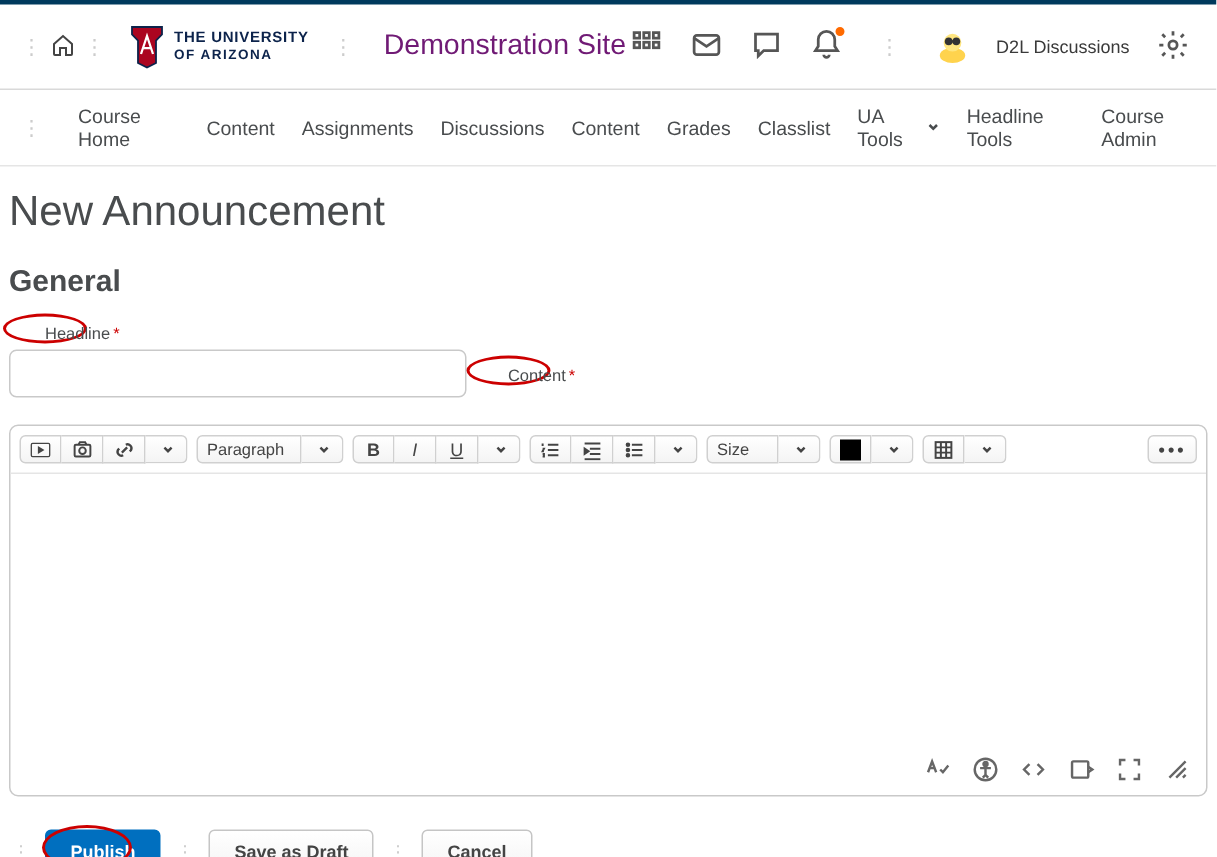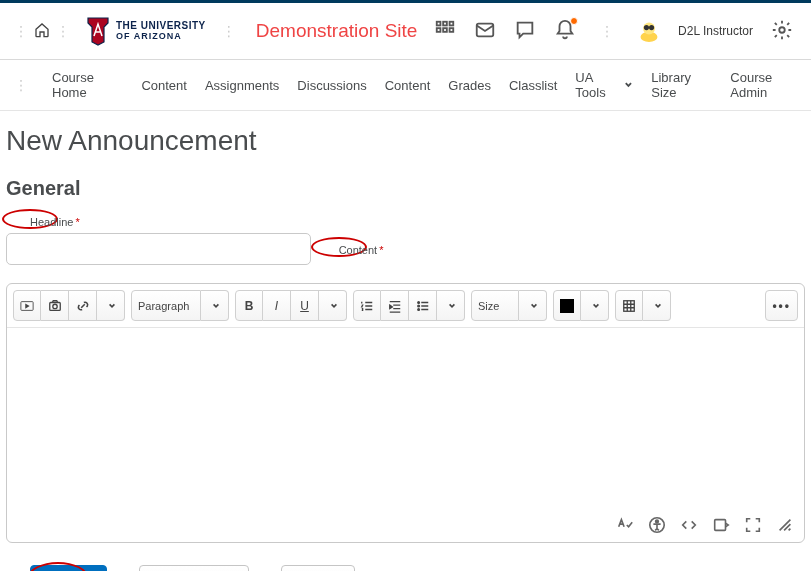--- a/index.html
+++ b/index.html
@@ -5,21 +5,21 @@
 * { box-sizing: border-box; margin: 0; padding: 0; }
 body { font-family: -apple-system, BlinkMacSystemFont, "Segoe UI", Arial, sans-serif; font-size: 13px; color: #333; background: #fff; width: 811px; }
 .topbar { display: flex; align-items: center; height: 60px; border-top: 3px solid #003a5d; border-bottom: 1px solid #d9d9d9; padding: 0 8px; }
 .vdots { color: #ccc; font-size: 14px; padding: 0 6px; user-select: none; }
 .home-ic { width: 16px; height: 16px; color: #444; }
 .logo { display: flex; align-items: center; gap: 6px; margin: 0 10px; }
 .logo-a { width: 24px; height: 30px; fill: #ab0520; stroke: #0c234b; stroke-width: 1.2; }
 .logo-text { display: flex; flex-direction: column; color: #0c234b; font-weight: 600; line-height: 1.05; }
 .logo-text .l1 { font-size: 10px; letter-spacing: 0.5px; }
 .logo-text .l2 { font-size: 9px; letter-spacing: 1px; }
-.site-name { color: #ef4444; font-size: 19px; margin-left: 14px; }
+.site-name { color: #701a75; font-size: 19px; margin-left: 14px; }
 .spacer { flex: 1; }
 .topicons { display: flex; align-items: center; gap: 18px; margin-right: 10px; }
 .topicons svg { width: 22px; height: 22px; color: #565656; }
 .notif-wrap { position: relative; }
 .notif-dot { position: absolute; top: -2px; right: -2px; width: 8px; height: 8px; background: #ff6a00; border-radius: 50%; border: 1px solid #fff; }
 .avatar { width: 26px; height: 26px; }
 .username { font-size: 12px; color: #3a3a3a; }
 .gear { width: 20px; height: 20px; color: #565656; }
 .coursenav { display: flex; align-items: center; gap: 18px; padding: 10px 8px; border-bottom: 1px solid #e5e5e5; }
 .coursenav a { color: #494c4e; font-size: 13px; text-decoration: none; }
@@ -32,21 +32,21 @@
 .req { color: #c00; }
 .highlight-oval { position: absolute; border: 2px solid #c00; border-radius: 50%; pointer-events: none; }
 .hl-headline { width: 56px; height: 20px; left: -4px; top: -5px; }
 .hl-content { width: 56px; height: 20px; left: -4px; top: -5px; }
 .hl-publish { width: 60px; height: 30px; left: -2px; top: -3px; }
 .label-wrap { position: relative; display: inline-block; margin-bottom: 4px; }
 .text-input { width: 305px; height: 32px; border: 1px solid #c9c9c9; border-radius: 5px; padding: 0 8px; font-size: 13px; margin-bottom: 18px; }
 .editor { border: 1px solid #c9c9c9; border-radius: 6px; }
 .toolbar { display: flex; align-items: center; gap: 6px; padding: 6px; border-bottom: 1px solid #e5e5e5; flex-wrap: nowrap; }
 .tgrp { display: flex; }
-.tbtn { height: 31px; min-width: 28px; border: 1px solid #d0d0d0; background: linear-gradient(#fff,#f4f4f4); display: flex; align-items: center; justify-content: center; padding: 0 6px; font-size: 12px; color: #444; cursor: pointer; }
+.tbtn { height: 19px; min-width: 28px; border: 1px solid #d0d0d0; background: linear-gradient(#fff,#f4f4f4); display: flex; align-items: center; justify-content: center; padding: 0 6px; font-size: 12px; color: #444; cursor: pointer; }
 .tgrp .tbtn:first-child { border-radius: 4px 0 0 4px; }
 .tgrp .tbtn:last-child { border-radius: 0 4px 4px 0; }
 .tgrp .tbtn:not(:first-child) { border-left: none; }
 .tbtn.single { border-radius: 4px; }
 .tbtn svg { width: 14px; height: 14px; }
 .tbtn .chev { width: 8px; height: 8px; margin-left: 2px; }
 .tbtn.wide { min-width: 70px; justify-content: space-between; font-size: 11px; }
 .tbtn.med { min-width: 48px; justify-content: space-between; font-size: 11px; }
 .color-sw { width: 14px; height: 14px; background: #000; }
 .editor-body { height: 180px; padding: 8px; }
@@ -107,21 +107,21 @@
       <span class="notif-dot"></span>
     </a>
     <span class="vdots">⋮</span>
     <svg class="avatar" viewBox="0 0 26 26">
         <ellipse cx="13" cy="20" rx="10" ry="6" fill="#ffd34d"></ellipse>
         <circle cx="13" cy="10" r="7" fill="#ffe680"></circle>
         <circle cx="10" cy="9" r="3" fill="#333"></circle>
         <circle cx="16" cy="9" r="3" fill="#333"></circle>
         <rect x="7" y="8" width="12" height="2" fill="#333"></rect>
       </svg>
-    <span class="username">D2L Instructor</span>
+    <span class="username">D2L Discussions</span>
     <a href="#"><svg class="gear" viewBox="0 0 24 24" fill="none" stroke="currentColor" stroke-width="2">
           <circle cx="12" cy="12" r="3"></circle>
           <path d="M12 2v3M12 19v3M4.2 4.2l2.1 2.1M17.7 17.7l2.1 2.1M2 12h3M19 12h3M4.2 19.8l2.1-2.1M17.7 6.3l2.1-2.1"></path>
         </svg></a>
   </div>
 </div>
 
 <div class="coursenav">
   <span class="vdots">⋮</span>
   <a href="#" class="nav-item">Course Home</a>
@@ -130,21 +130,21 @@
   <a href="#" class="nav-item">Discussions</a>
   <a href="#" class="nav-item">Content</a>
   <a href="#" class="nav-item">Grades</a>
   <a href="#" class="nav-item">Classlist</a>
   <a href="#" class="nav-item">
       <span>UA Tools</span>
       <svg class="chev" viewBox="0 0 10 10" fill="none" stroke="currentColor" stroke-width="2">
         <path d="M2 3l3 3 3-3"></path>
       </svg>
     </a>
-  <a href="#" class="nav-item">Library Size</a>
+  <a href="#" class="nav-item">Headline Tools</a>
   <a href="#" class="nav-item">Course Admin</a>
 </div>
 
 <div class="page">
   <h1 class="page-title">New Announcement</h1>
   <h2 class="sec-title">General</h2>
 
   <div class="label-wrap">
     <span class="highlight-oval hl-headline"></span>
     <label class="field-label">

